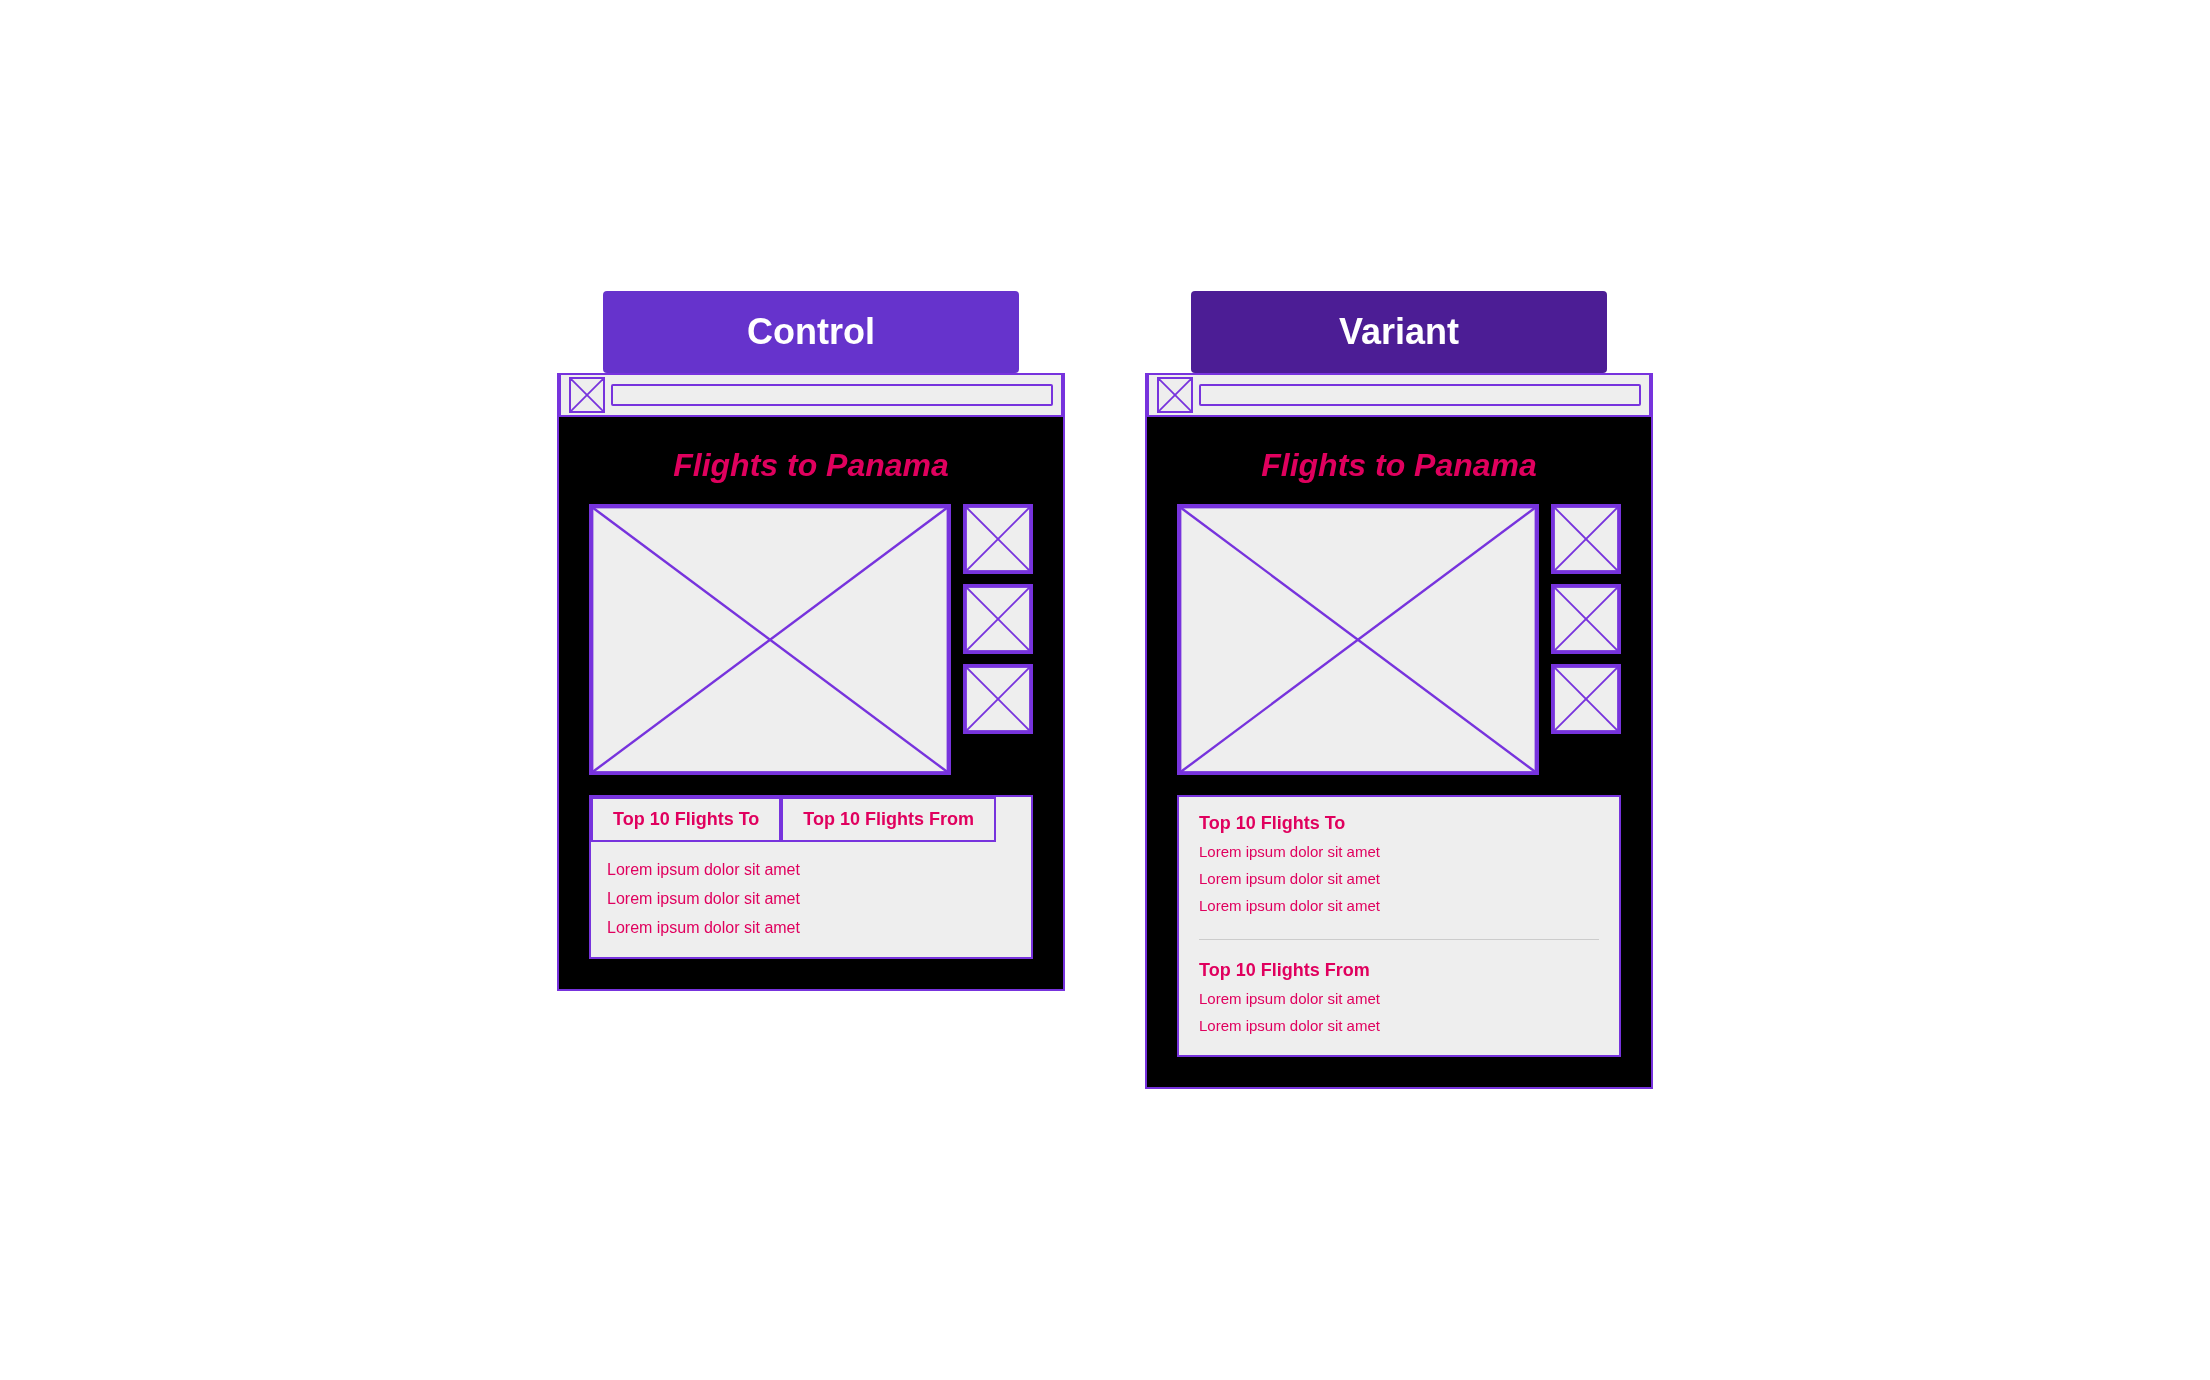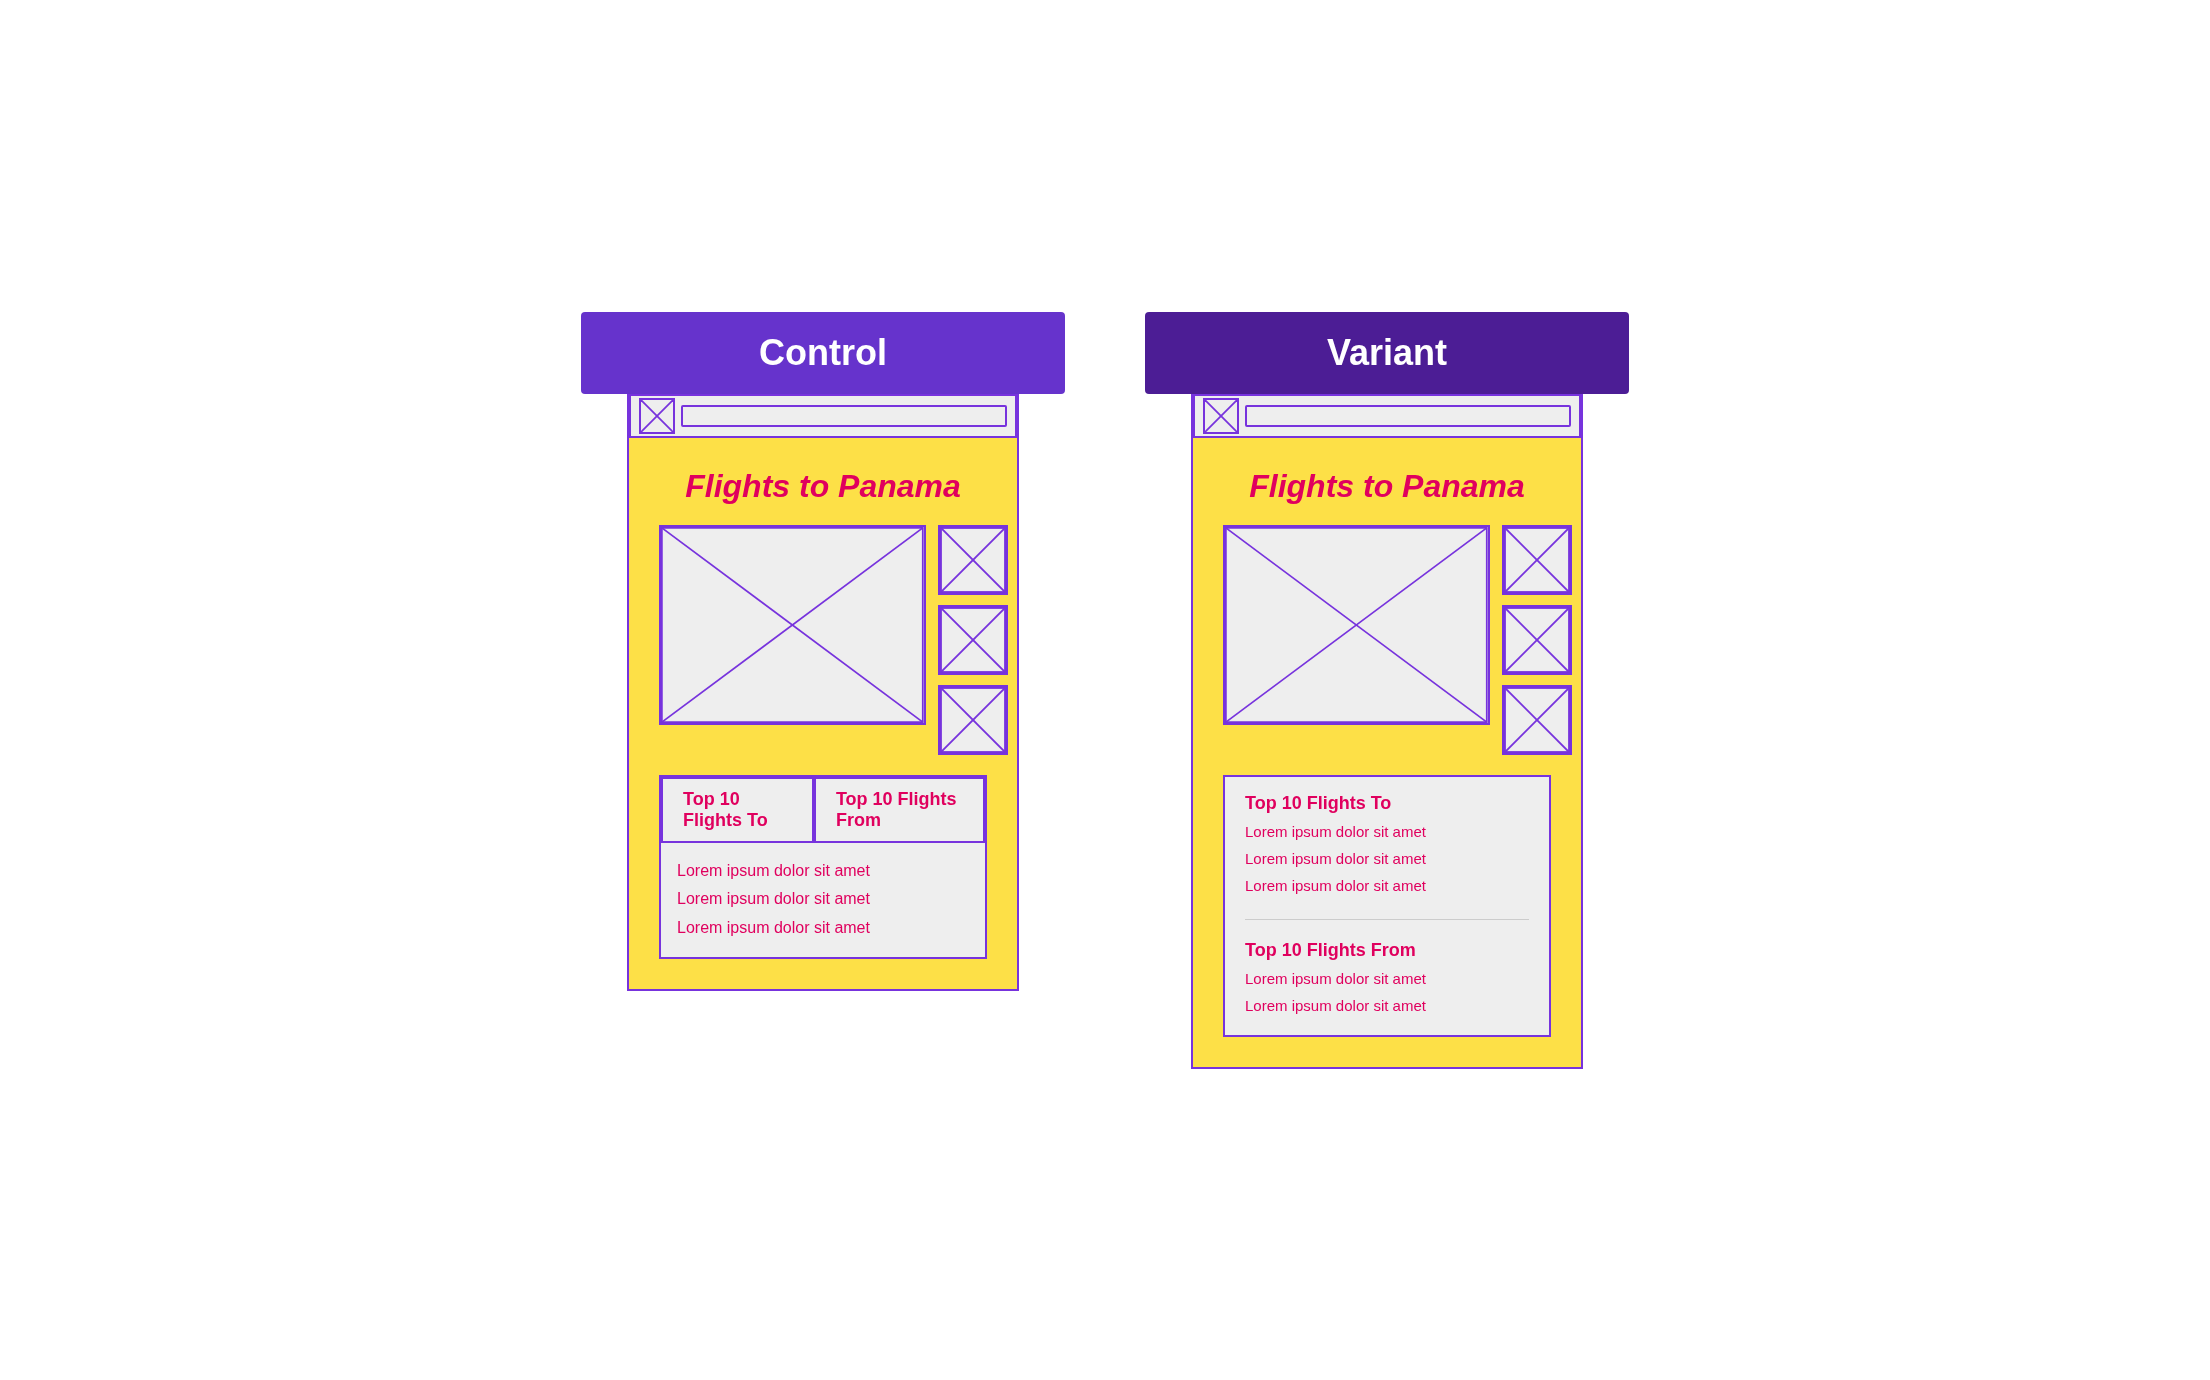--- a/index.html
+++ b/index.html
@@ -19,37 +19,37 @@
       justify-content: center;
       width: 100%;
     }
     .column {
       display: flex;
       flex-direction: column;
       align-items: center;
       gap: 0;
     }
     .column-header {
-      width: 484px;
+      width: 416px;
       padding: 20px 0;
       text-align: center;
       color: white;
       font-size: 36px;
       font-weight: bold;
       border-radius: 4px;
       margin-bottom: 0;
     }
     .control-header { background: #6633cc; }
     .variant-header { background: #4c1d95; }
 
     
     .browser {
-      width: 392px;
+      width: 508px;
       border: 2.5px solid #7733dd;
-      background: #fde047;
+      background: #000000;
       border-top: none;
     }
     .browser-bar {
       border: 2.5px solid #7733dd;
       border-bottom: 2.5px solid #7733dd;
       background: #eeeeee;
       height: 44px;
       display: flex;
       align-items: center;
       padding-left: 8px;

